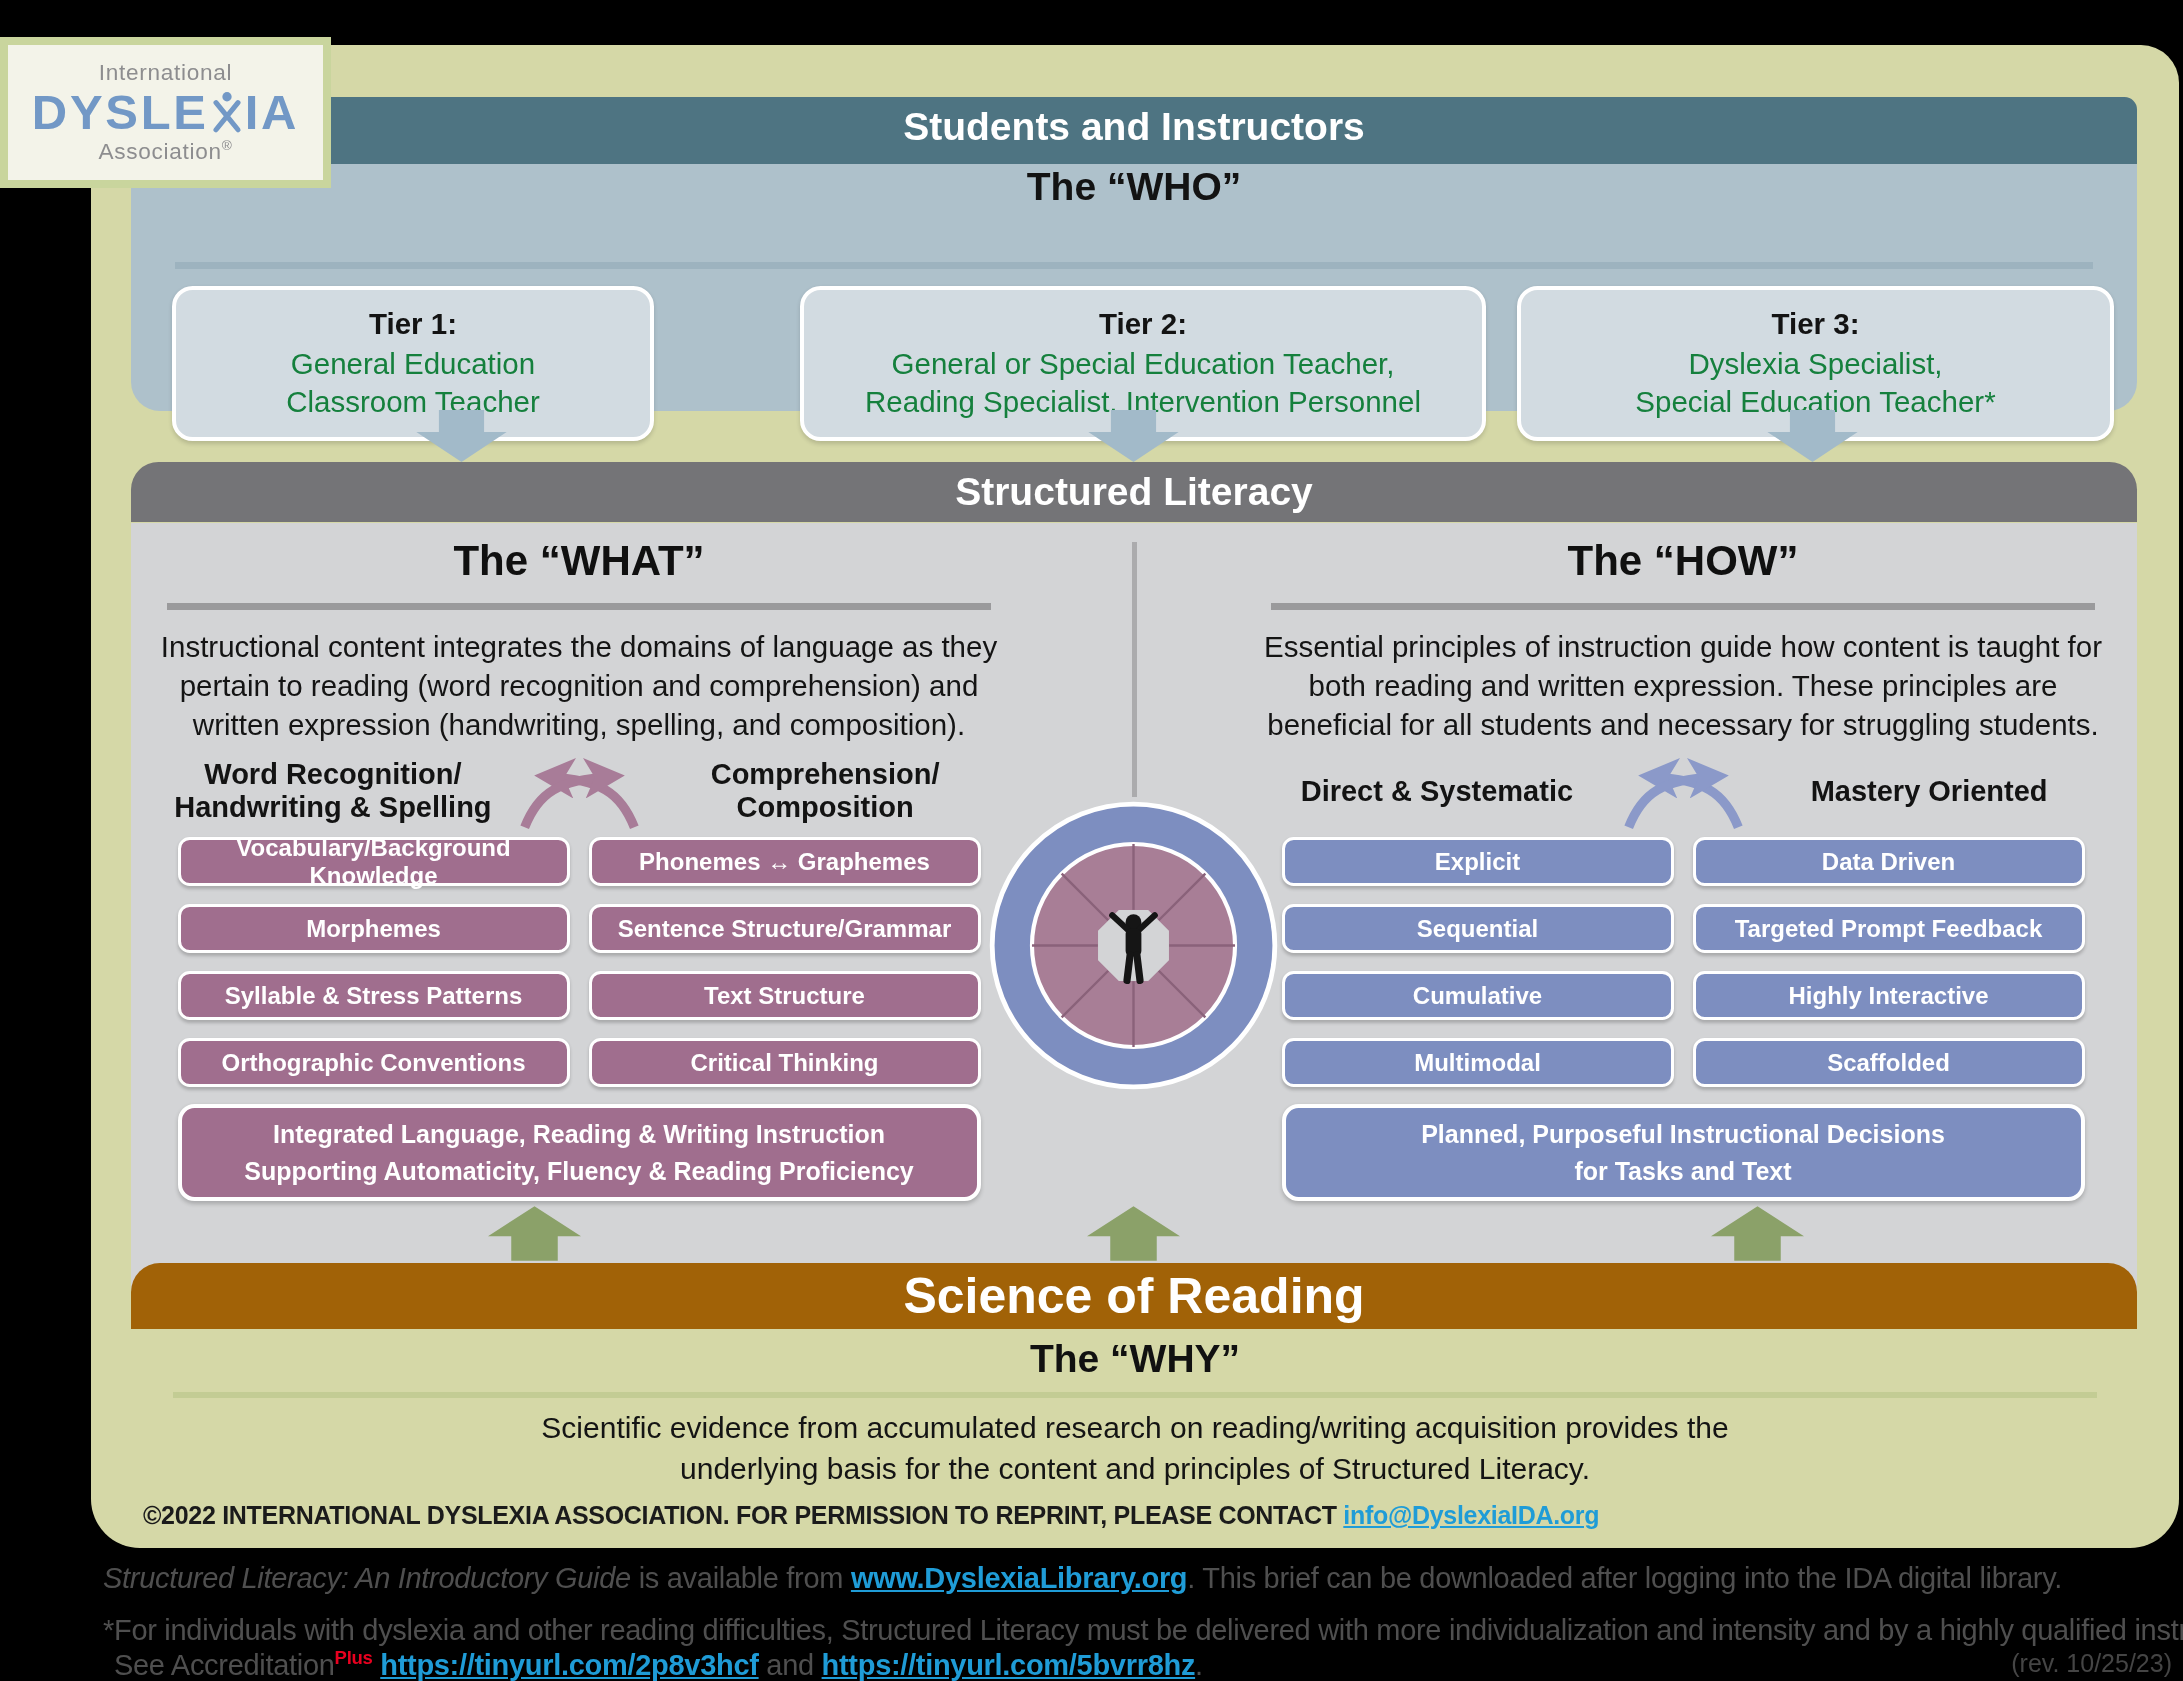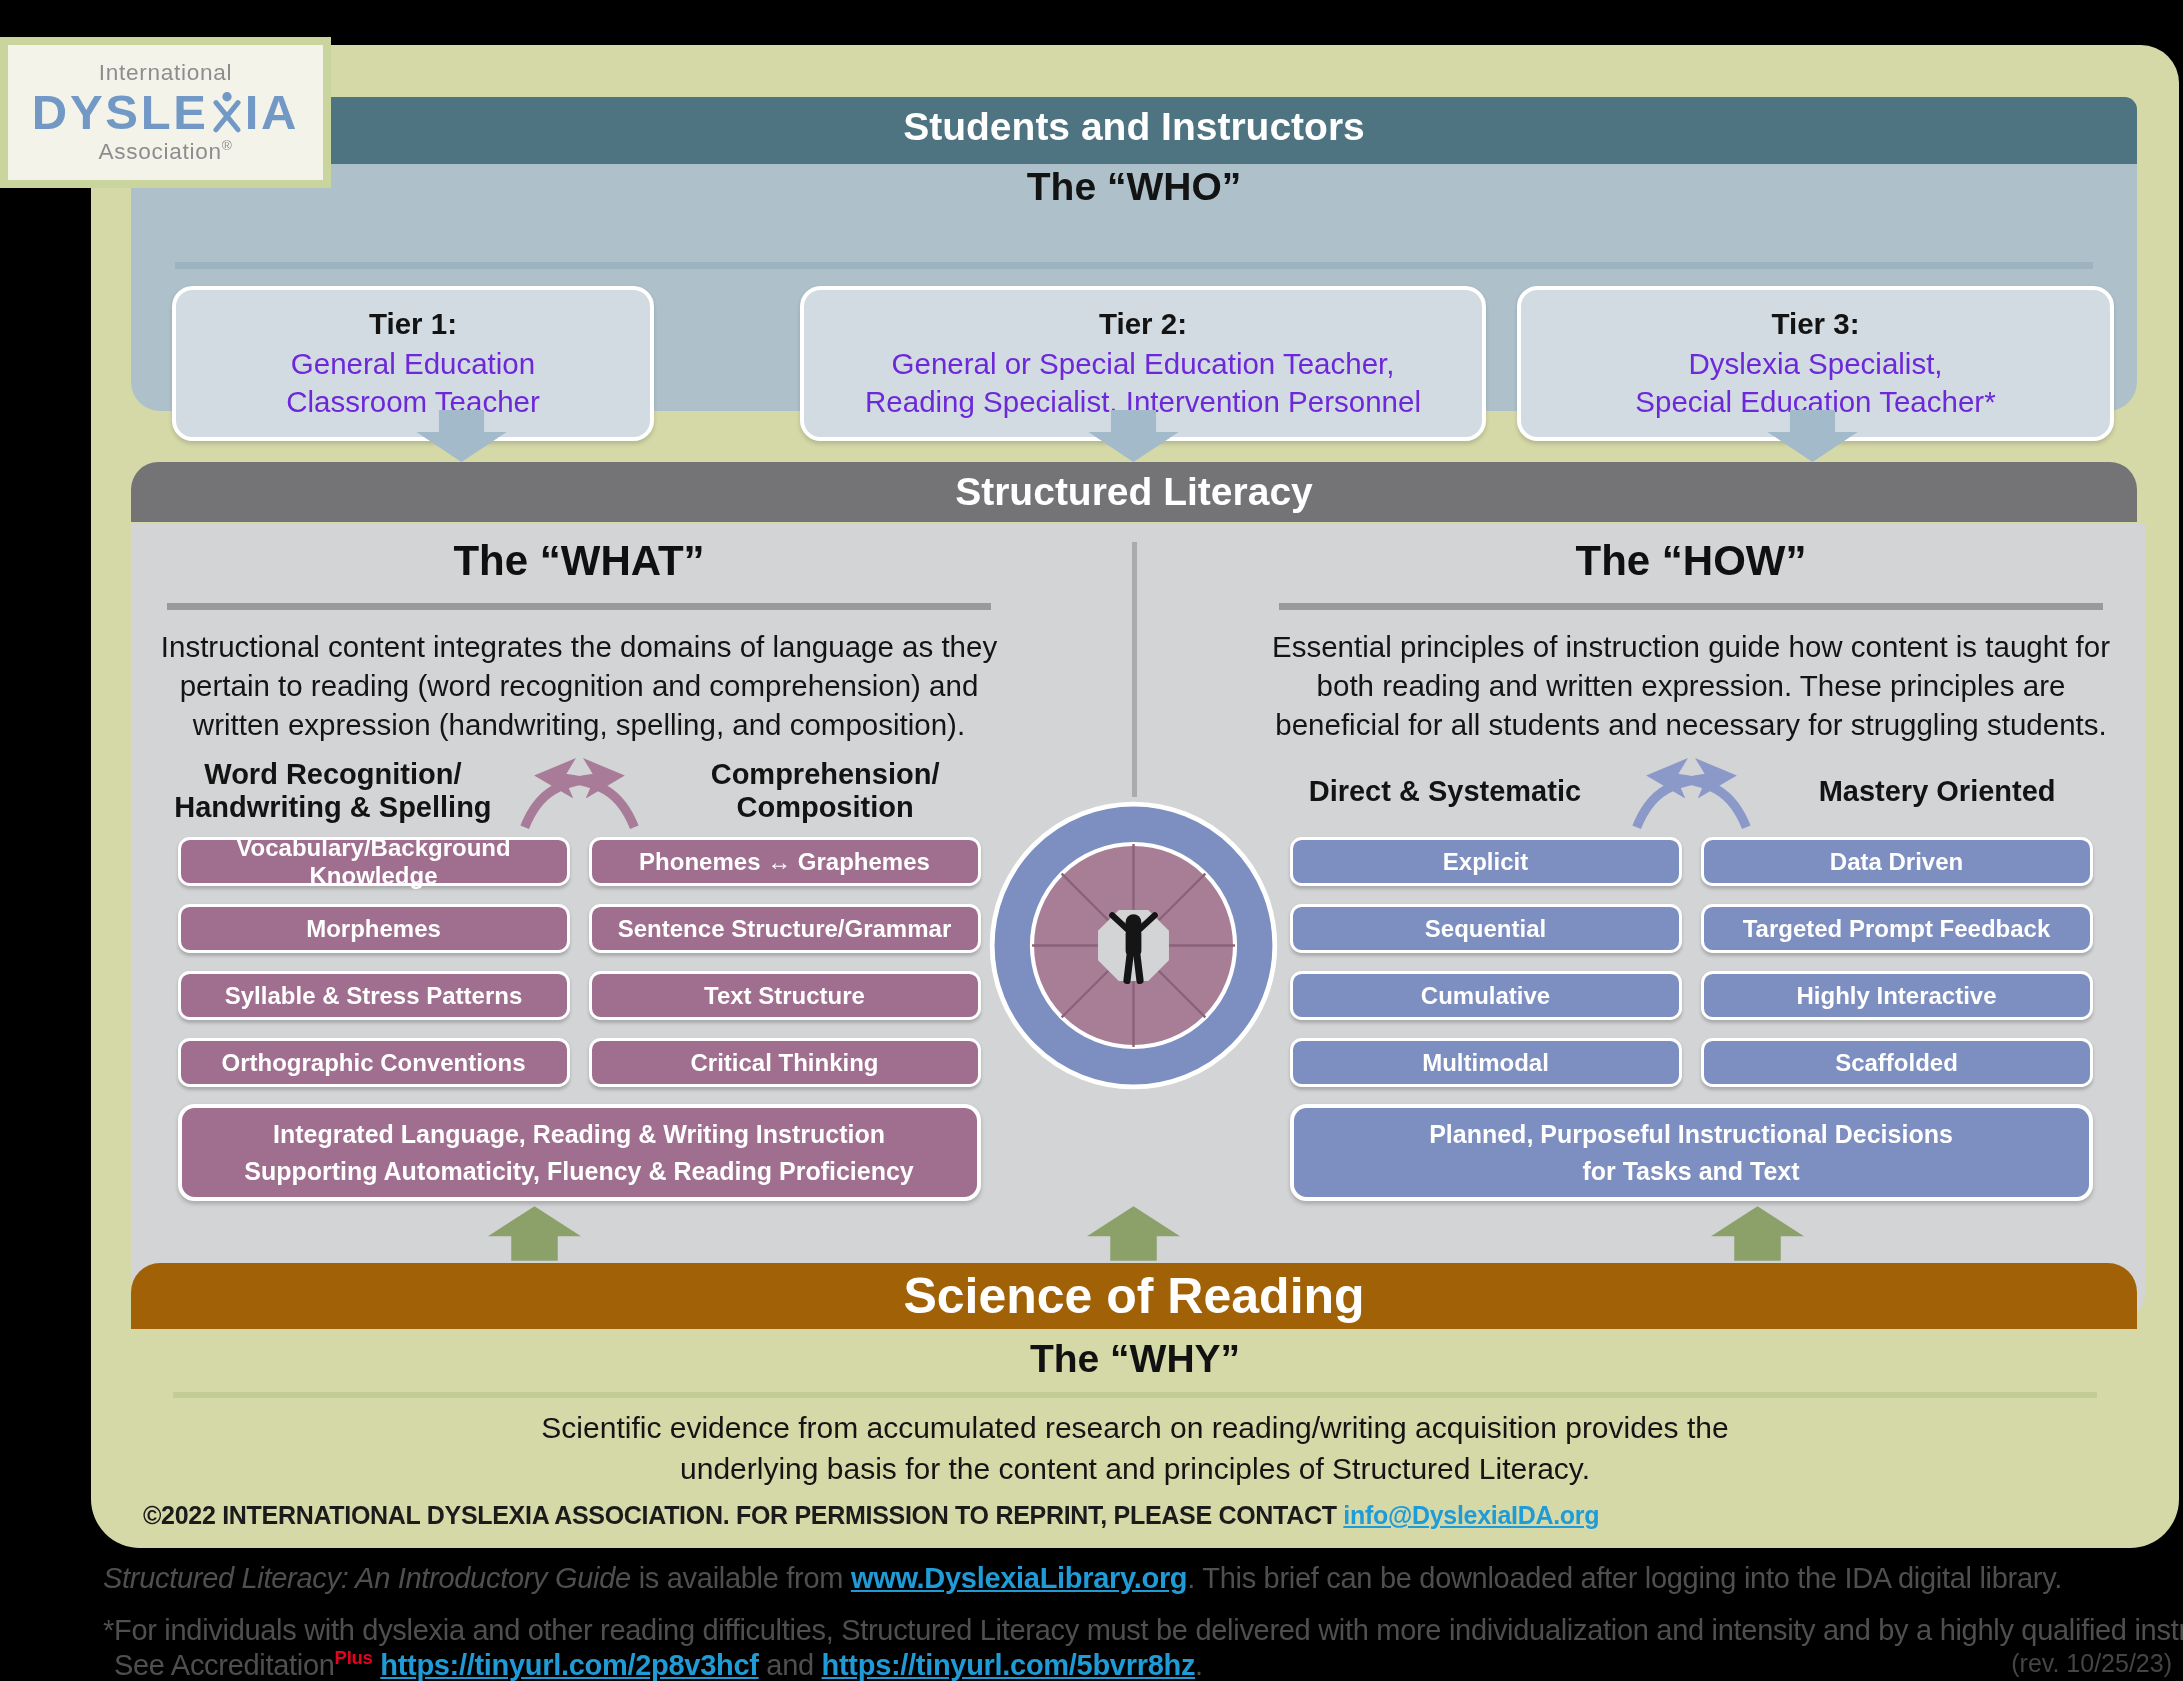--- a/index.html
+++ b/index.html
@@ -30,34 +30,34 @@
 
   
   .who-box{position:absolute;left:40px;top:113px;width:2006px;height:253px;background:#aec1cb;
            border-radius:0 0 29px 29px;z-index:1;}
   .who-title{margin-top:6.9px;text-align:center;font-size:39px;font-weight:700;color:#131313;}
   .who-divider{position:absolute;left:44px;right:44px;top:104px;height:6.9px;background:#9db3bf;}
   .tier-card{position:absolute;top:128px;height:155px;box-sizing:border-box;background:#d2dbe1;
              border:4.1px solid #fff;border-radius:20.6px;display:flex;flex-direction:column;
              align-items:center;justify-content:center;box-shadow:0 2.7px 4.1px rgba(0,0,0,.15);}
   .tier-title{font-size:29.5px;font-weight:700;color:#131313;margin-bottom:4.1px;}
-  .tier-line{font-size:29.5px;color:#6d28d9;line-height:1.28;}
+  .tier-line{font-size:29.5px;color:#15803d;line-height:1.28;}
   .tier-1{left:41px;width:482px;}
   .tier-2{left:669px;width:686px;}
   .tier-3{left:1386px;width:597px;}
 
   
   .flow-arrow{position:absolute;z-index:3;}
 
   
   .sl-bar{position:absolute;left:40px;top:417px;width:2006px;height:60px;background:#747477;
           border-radius:27.5px 27.5px 0 0;color:#fff;font-size:39px;font-weight:700;
           text-align:center;line-height:60px;}
   .sl-box{position:absolute;left:40px;top:478px;width:2006px;height:802px;background:#d3d4d6;
-          border-radius:0 0 33px 33px;padding-left:8px;}
+          border-radius:0 0 33px 33px;}
   .v-divider{position:absolute;left:1001px;top:19px;width:4.8px;height:255px;background:#ababad;}
 
   .half{position:absolute;top:13.7px;width:858px;display:flex;flex-direction:column;align-items:center;}
   .what-half{left:19px;}
   .how-half{right:25px;}
   .half-title{font-size:42px;font-weight:700;color:#101010;}
   .half-divider{margin-top:18px;width:96%;height:7.5px;background:#9a9a9c;}
   .half-desc{margin-top:16.5px;font-size:29.5px;line-height:1.33;color:#141414;text-align:center;max-width:841px;}
   .hd-row{margin-top:9.6px;width:99%;display:flex;align-items:center;}
   .hd{flex:1;font-size:29px;font-weight:700;color:#131313;text-align:center;line-height:1.16;}

